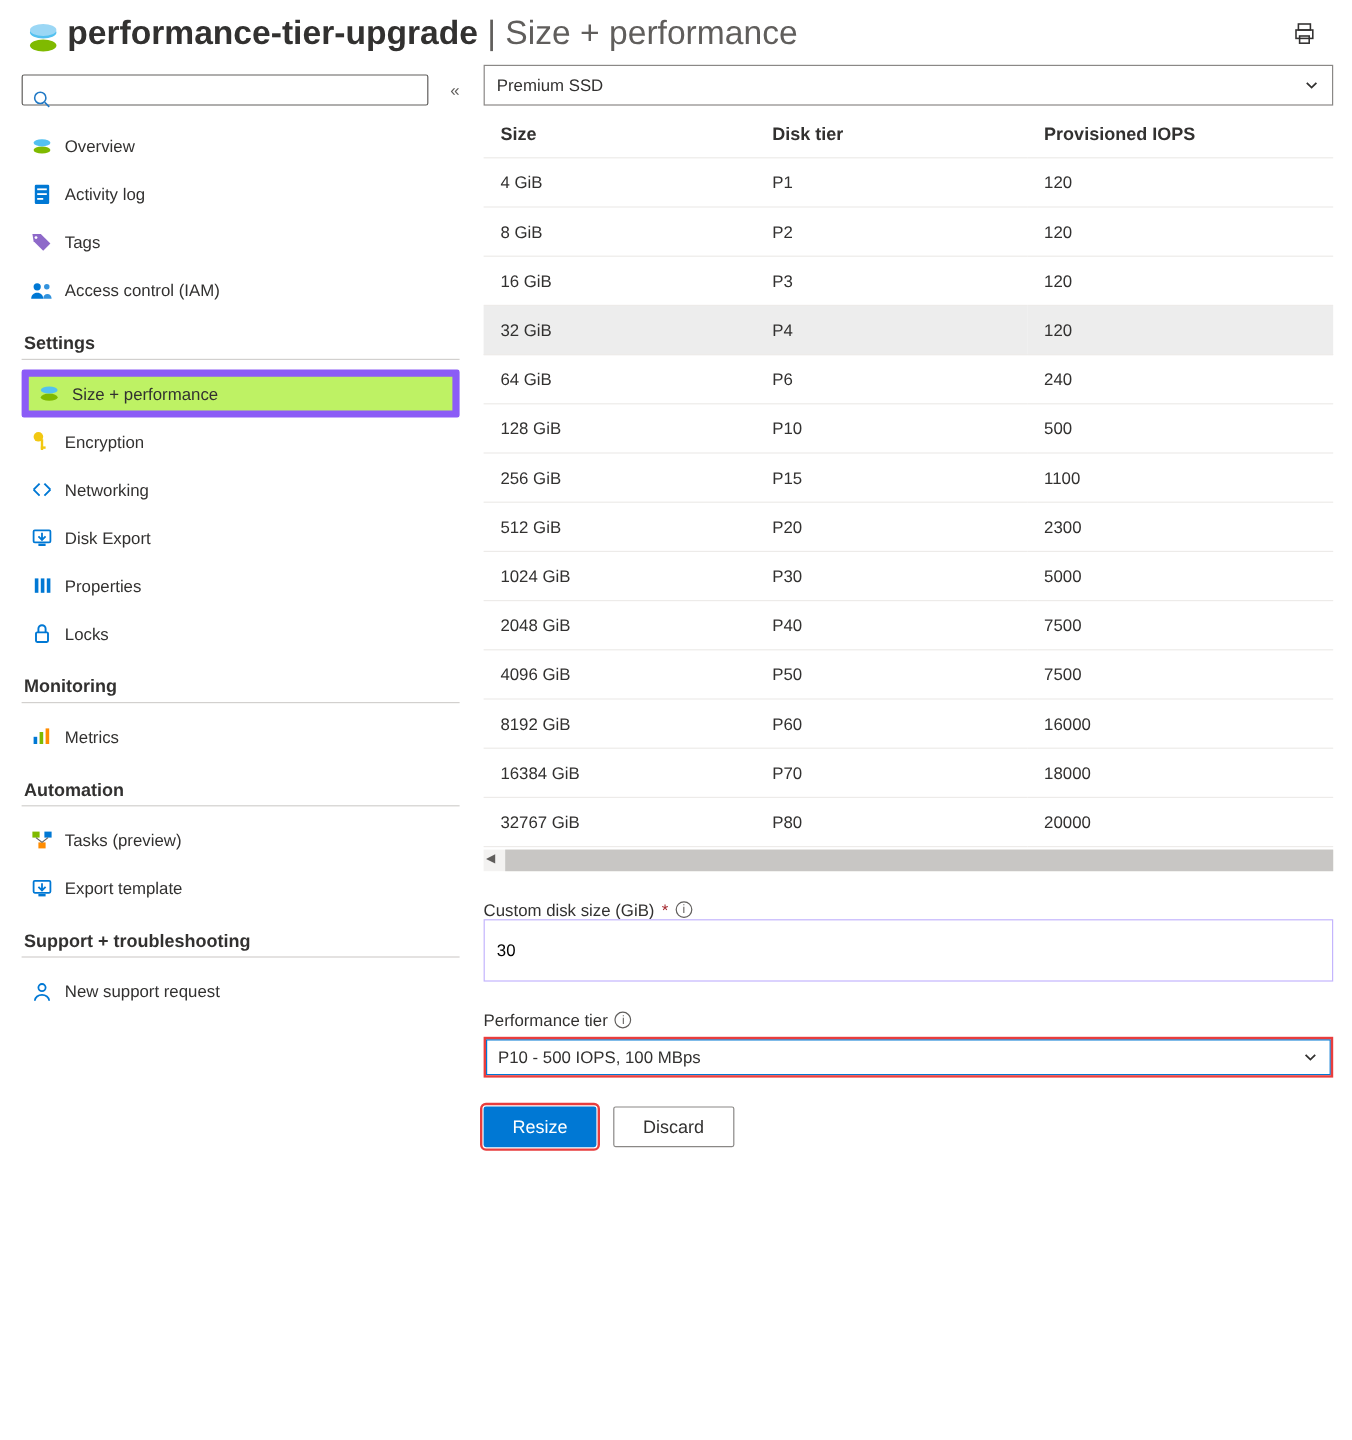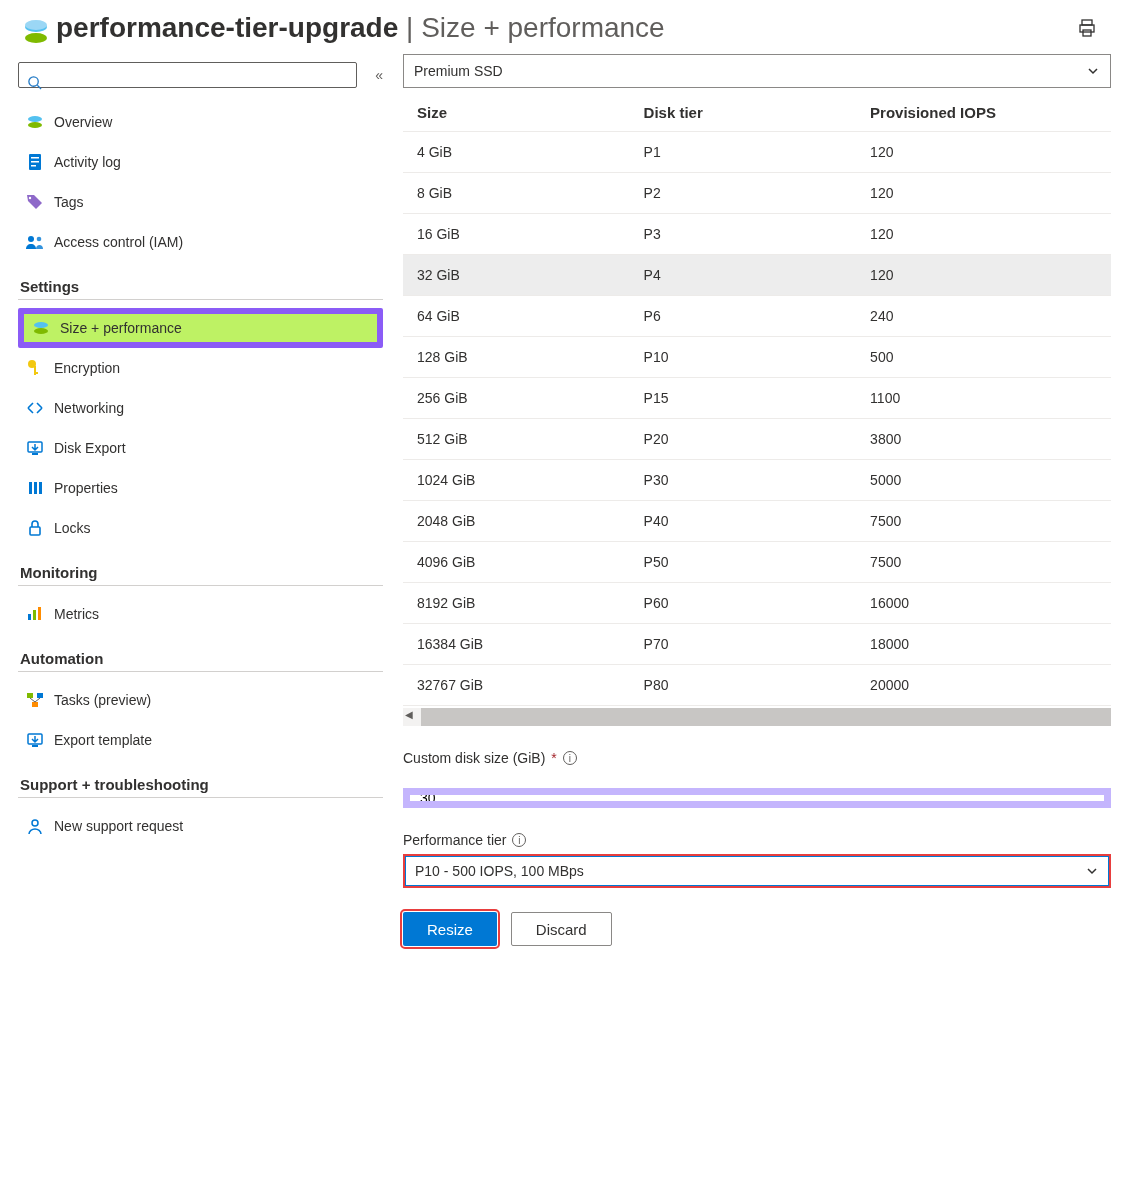--- a/index.html
+++ b/index.html
@@ -87,22 +87,22 @@
     position:absolute; left:18px; right:0; top:0; bottom:0; background:#c8c6c4;
   }
   .field-label { margin-top:24px; font-size:14px; color:#323130; display:flex; align-items:center; gap:6px;}
   .req-star { color:#a4262c; }
   .info-icon {
     display:inline-flex; align-items:center; justify-content:center;
     width:14px; height:14px; border:1px solid #605e5c; border-radius:50%;
     font-size:10px; color:#605e5c;
   }
   .text-input {
-    width:100%; height:20px; border:7px solid #c4b5fd;
-    padding:0 10px; margin-top:22px; font-size:14px;
+    width:100%; height:52px; border:1px solid #c4b5fd;
+    padding:0 10px; margin-top:0; font-size:14px;
   }
   .perf-select {
     display:flex; align-items:center; justify-content:space-between;
     height:34px; border:2px solid #e83e3e; padding:0 10px;
     margin-top:6px; cursor:pointer;
     box-shadow: inset 0 0 0 1px #0078d4;
   }
   .button-row { display:flex; gap:14px; margin:24px 0 18px 0; }
   .btn {
     height:34px; padding:0 24px; cursor:pointer;
@@ -360,21 +360,21 @@
               <td>500</td>
             </tr>
             <tr>
               <td>256 GiB</td>
               <td>P15</td>
               <td>1100</td>
             </tr>
             <tr>
               <td>512 GiB</td>
               <td>P20</td>
-              <td>3800</td>
+              <td>2300</td>
             </tr>
             <tr>
               <td>1024 GiB</td>
               <td>P30</td>
               <td>5000</td>
             </tr>
             <tr>
               <td>2048 GiB</td>
               <td>P40</td>
               <td>7500</td>

